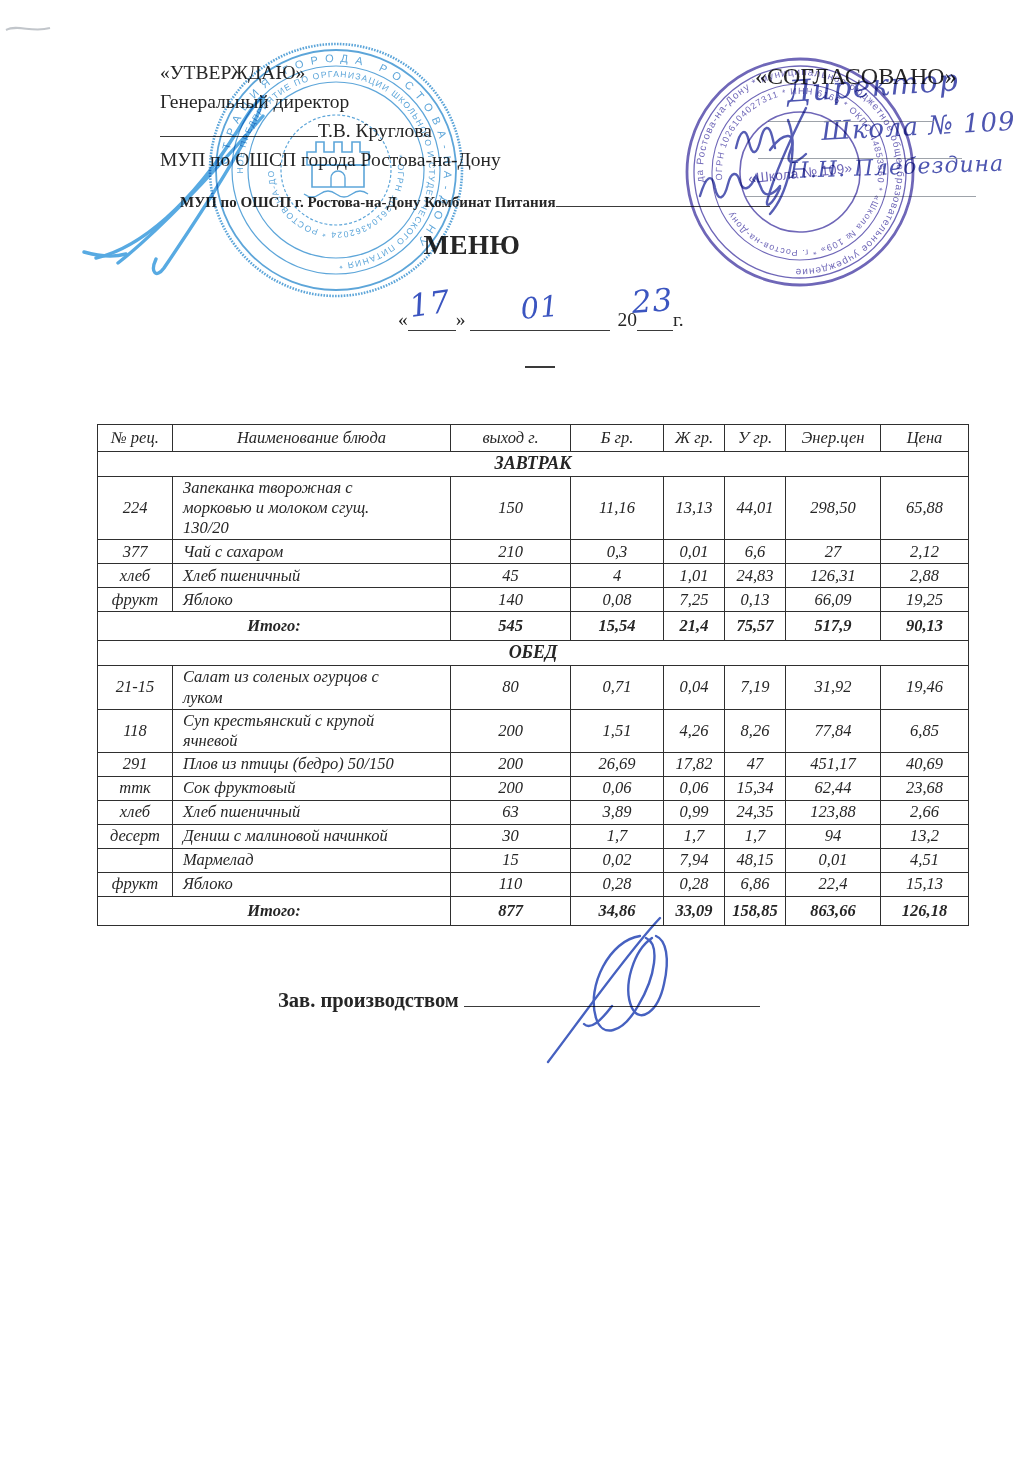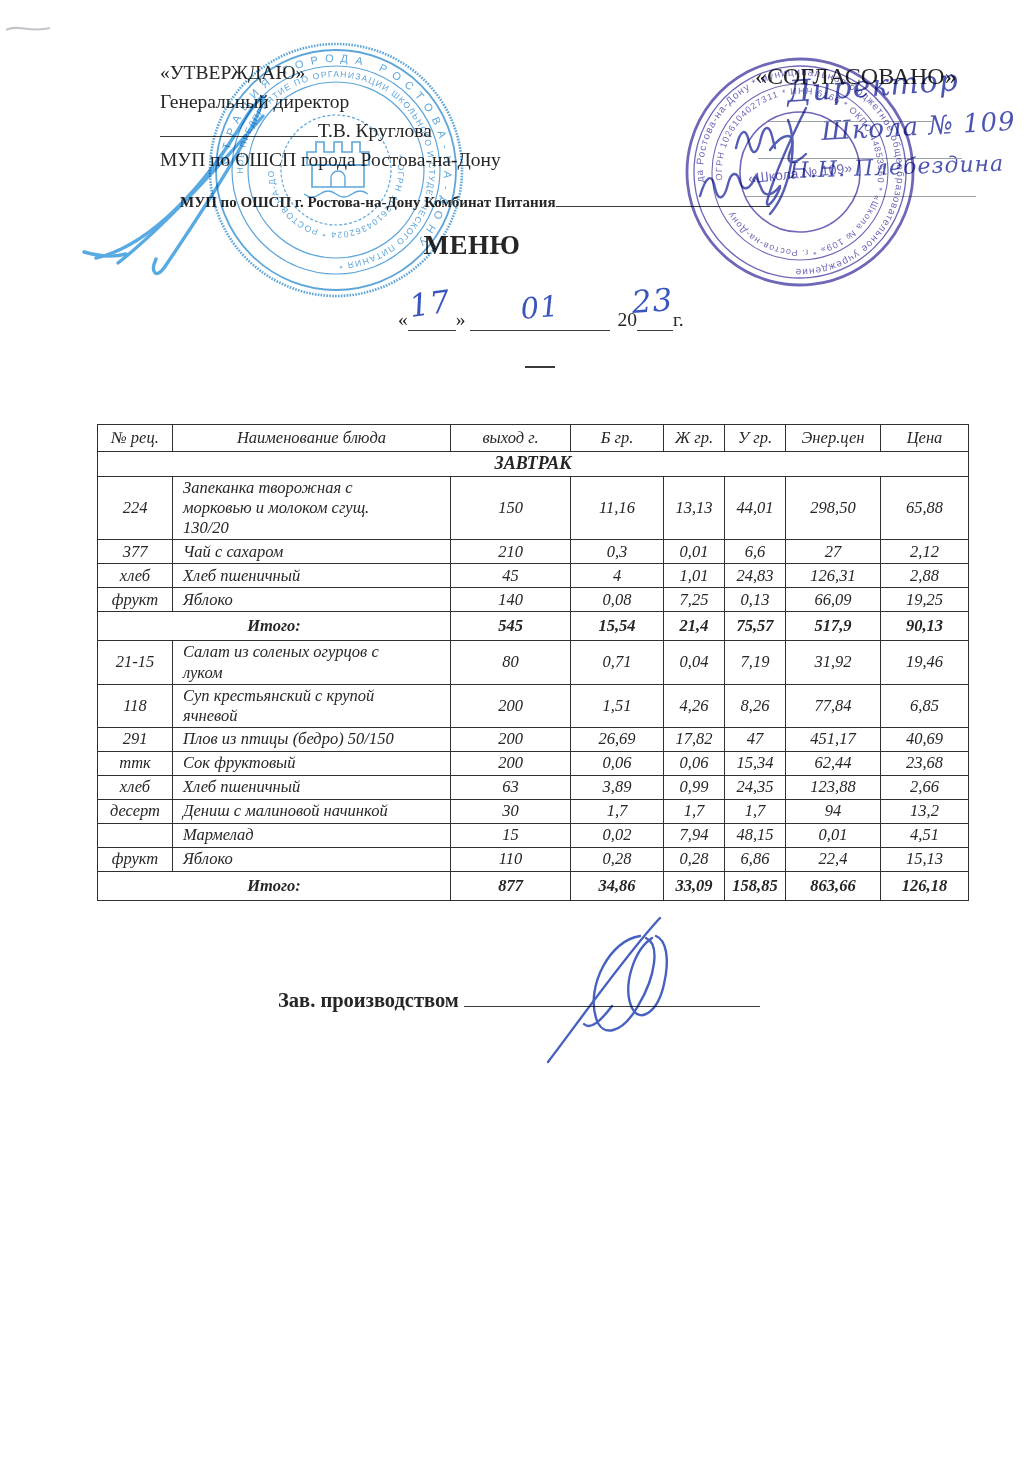--- a/index.html
+++ b/index.html
@@ -173,20 +173,23 @@
             <td class="num-cell">19,25</td>
           </tr>
           <tr class="total-row">
             <td colspan="2">Итого:</td>
             <td colspan="1">545</td>
             <td colspan="1">15,54</td>
             <td colspan="1">21,4</td>
             <td colspan="1">75,57</td>
             <td colspan="1">517,9</td>
             <td colspan="1">90,13</td>
+          </tr>
+          <tr class="section-row">
+            <td colspan="8">ОБЕД</td>
           </tr>
           <tr>
             <td class="num-cell">21-15</td>
             <td class="name-cell">Салат из соленых огурцов с
 луком</td>
             <td class="num-cell">80</td>
             <td class="num-cell">0,71</td>
             <td class="num-cell">0,04</td>
             <td class="num-cell">7,19</td>
             <td class="num-cell">31,92</td>

